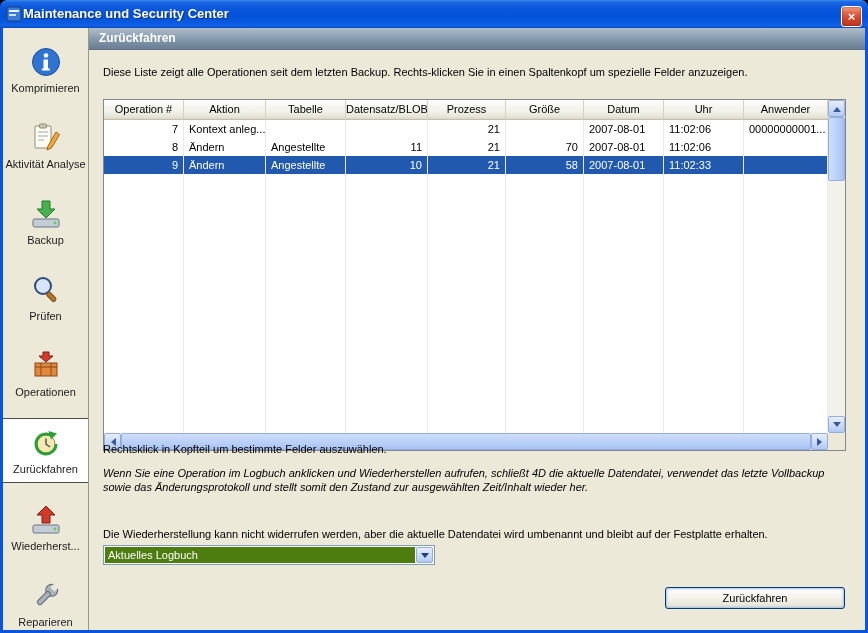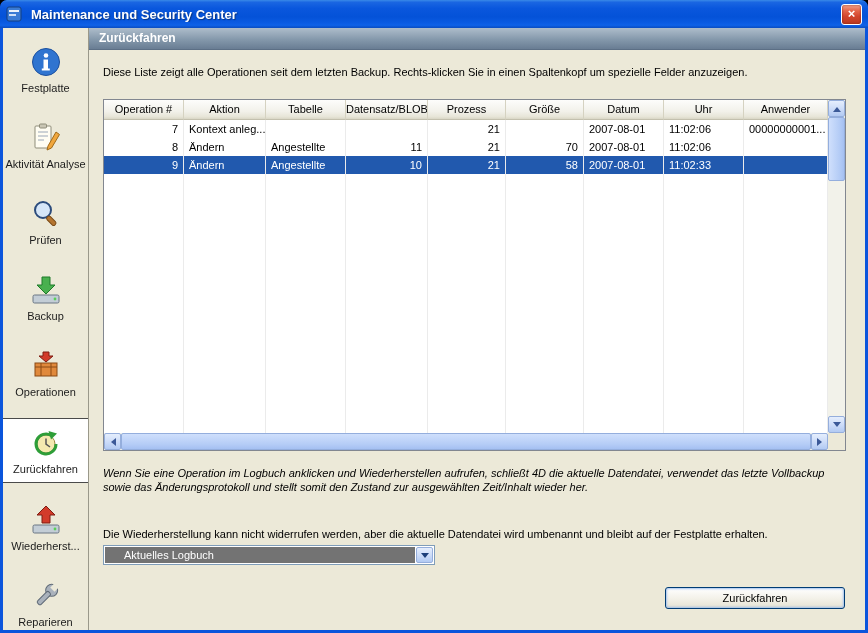--- a/index.html
+++ b/index.html
@@ -3,21 +3,21 @@
 <meta charset="utf-8">
 <style>
   * { box-sizing: border-box; margin: 0; padding: 0; }
   html,body { width:868px; height:633px; }
   body { font-family:"Liberation Sans",sans-serif; font-size:11px; background:#000; }
 
   .window { width:868px; height:633px; background:#0b55dc; border-radius:7px 7px 0 0; overflow:hidden; }
 
   
   .titlebar {
-    height:28px; display:flex; align-items:center; gap:9px; padding:12px 6px;
+    height:28px; display:flex; align-items:flex-start; gap:1px; padding:6px 6px;
     border-radius:7px 7px 0 0;
     background:linear-gradient(180deg,#3a8ae8 0%,#1a66e2 8%,#0a57dd 30%,#0452d8 60%,#0b5be2 82%,#0f62e8 90%,#0a4cc0 100%);
     color:#fff; font-weight:bold; font-size:13px; text-shadow:1px 1px 1px #0a3580;
   }
   .title-text { flex:1; overflow:hidden; white-space:nowrap; }
   .close-btn {
     width:21px; height:21px; border:1px solid #fff; border-radius:3px; padding:0; cursor:pointer;
     background:linear-gradient(180deg,#f0a38a 0%,#e4664a 30%,#d2452c 60%,#b93820 100%);
     color:#fff; font-size:13px; font-weight:bold; line-height:18px; text-align:center;
     box-shadow:inset 0 0 2px #7e1d0d;
@@ -92,21 +92,21 @@
   .tri-left  { border-right:5px solid #3b5998; margin-left:-3px; }
   .tri-right { border-left:5px solid #3b5998; margin-right:-3px; }
 
   
   .hint  { position:absolute; left:14px; top:415px; right:14px; }
   .para1 { position:absolute; left:14px; top:438px; width:752px; line-height:14px;font-style:italic; }
   .para2 { position:absolute; left:14px; top:499px; width:752px; line-height:14px; }
 
   
   .combo { position:absolute; left:14px; top:517px; width:332px; height:20px; border:1px solid #7F9DB9; background:#fff; display:flex; cursor:pointer; }
-  .combo-text { flex:1; margin:1px 0 1px 1px; background:#737373; color:#fff; line-height:16px; padding:0 19px; overflow:hidden; white-space:nowrap; }
+  .combo-text { flex:1; margin:1px 0 1px 1px; background:#4d7c0f; color:#fff; line-height:16px; padding:0 3px; overflow:hidden; white-space:nowrap; }
   .combo-btn {
     width:17px; margin:1px;
     background:linear-gradient(180deg,#e5eefd 0%,#cbdbf8 55%,#b2caf3 100%);
     border:1px solid #95aedc; border-radius:2px;
     display:flex; align-items:center; justify-content:center; cursor:pointer;
   }
   .combo-arrow { width:0; height:0; border:4px solid transparent; border-top:5px solid #1d3f7a; margin-top:4px; }
 
   
   .xp-btn {
@@ -139,56 +139,56 @@
     <div class="sidebar">
 
       <div class="side-item">
         <span class="sicon">
           <svg width="34" height="34" viewBox="0 0 34 34">
               <circle cx="17" cy="17" r="13.5" fill="#2f74d0" stroke="#1b4f9e"></circle>
               <circle cx="17" cy="10.5" r="2.3" fill="#fff"></circle>
               <path d="M14.5 14.5 h4.5 v9 h1.8 v2 h-8 v-2 h1.7 z" fill="#fff"></path>
             </svg>
         </span>
-        <span>Festplatte</span>
+        <span>Komprimieren</span>
       </div>
 
       <div class="side-item">
         <span class="sicon">
           <svg width="34" height="34" viewBox="0 0 34 34">
               <rect x="6" y="5" width="16" height="22" rx="1" fill="#fffdf2" stroke="#8f8d7a"></rect>
               <rect x="10.5" y="3" width="7" height="4" rx="1" fill="#c9c6b4" stroke="#8f8d7a"></rect>
               <line x1="9" y1="11" x2="19" y2="11" stroke="#9aa7b8"></line>
               <line x1="9" y1="15" x2="19" y2="15" stroke="#9aa7b8"></line>
               <line x1="9" y1="19" x2="15" y2="19" stroke="#9aa7b8"></line>
               <polygon points="19,25 27,11 30.5,13.5 22.5,27 18,29" fill="#f0a63c" stroke="#a06a18"></polygon>
             </svg>
         </span>
         <span>Aktivität Analyse</span>
       </div>
 
       <div class="side-item">
         <span class="sicon">
           <svg width="34" height="34" viewBox="0 0 34 34">
-              <circle cx="14" cy="13" r="8" fill="#d6e6f8" stroke="#2c4c7c" stroke-width="2"></circle>
-              <rect x="19.5" y="18.5" width="11" height="4.5" rx="2" transform="rotate(45 20 19)" fill="#b5752f" stroke="#7a4a16"></rect>
-            </svg>
-        </span>
-        <span>Prüfen</span>
-      </div>
-
-      <div class="side-item">
-        <span class="sicon">
-          <svg width="34" height="34" viewBox="0 0 34 34">
               <path d="M13 4 h8 v8 h5 l-9 9 -9 -9 h5 z" fill="#49b04f" stroke="#1f7a2a"></path>
               <rect x="4" y="22" width="26" height="8" rx="1.5" fill="#c3cdd6" stroke="#6a7684"></rect>
               <circle cx="26" cy="26" r="1.4" fill="#58d058"></circle>
             </svg>
         </span>
         <span>Backup</span>
+      </div>
+
+      <div class="side-item">
+        <span class="sicon">
+          <svg width="34" height="34" viewBox="0 0 34 34">
+              <circle cx="14" cy="13" r="8" fill="#d6e6f8" stroke="#2c4c7c" stroke-width="2"></circle>
+              <rect x="19.5" y="18.5" width="11" height="4.5" rx="2" transform="rotate(45 20 19)" fill="#b5752f" stroke="#7a4a16"></rect>
+            </svg>
+        </span>
+        <span>Prüfen</span>
       </div>
 
       <div class="side-item">
         <span class="sicon">
           <svg width="34" height="34" viewBox="0 0 34 34">
               <rect x="6" y="14" width="22" height="13" fill="#e0893c" stroke="#8a4a14"></rect>
               <line x1="6" y1="18" x2="28" y2="18" stroke="#8a4a14"></line>
               <line x1="12" y1="14" x2="12" y2="27" stroke="#8a4a14"></line>
               <line x1="22" y1="14" x2="22" y2="27" stroke="#8a4a14"></line>
               <path d="M14 3 h6 v4 h4 l-7 6 -7 -6 h4 z" fill="#d23b2a" stroke="#7e1d12"></path>
@@ -325,20 +325,21 @@
             </div>
           <div class="hthumb"></div>
           <div class="sbtn right">
               <span class="tri tri-right"></span>
             </div>
         </div>
 
         <div class="scroll-corner"></div>
       </div>
 
+      <div class="hint">Rechtsklick in Kopfteil um bestimmte Felder auszuwählen.</div>
       <div class="para1">Wenn Sie eine Operation im Logbuch anklicken und  Wiederherstellen aufrufen, schließt 4D die aktuelle Datendatei, verwendet das letzte Vollbackup sowie das Änderungsprotokoll und stellt somit den Zustand zur ausgewählten Zeit/Inhalt wieder her.</div>
       <div class="para2">Die Wiederherstellung kann nicht widerrufen werden, aber die aktuelle Datendatei wird umbenannt und bleibt auf der Festplatte erhalten.</div>
 
       <div class="combo">
         <span class="combo-text">Aktuelles Logbuch</span>
         <span class="combo-btn">
             <span class="combo-arrow"></span>
           </span>
       </div>
 

